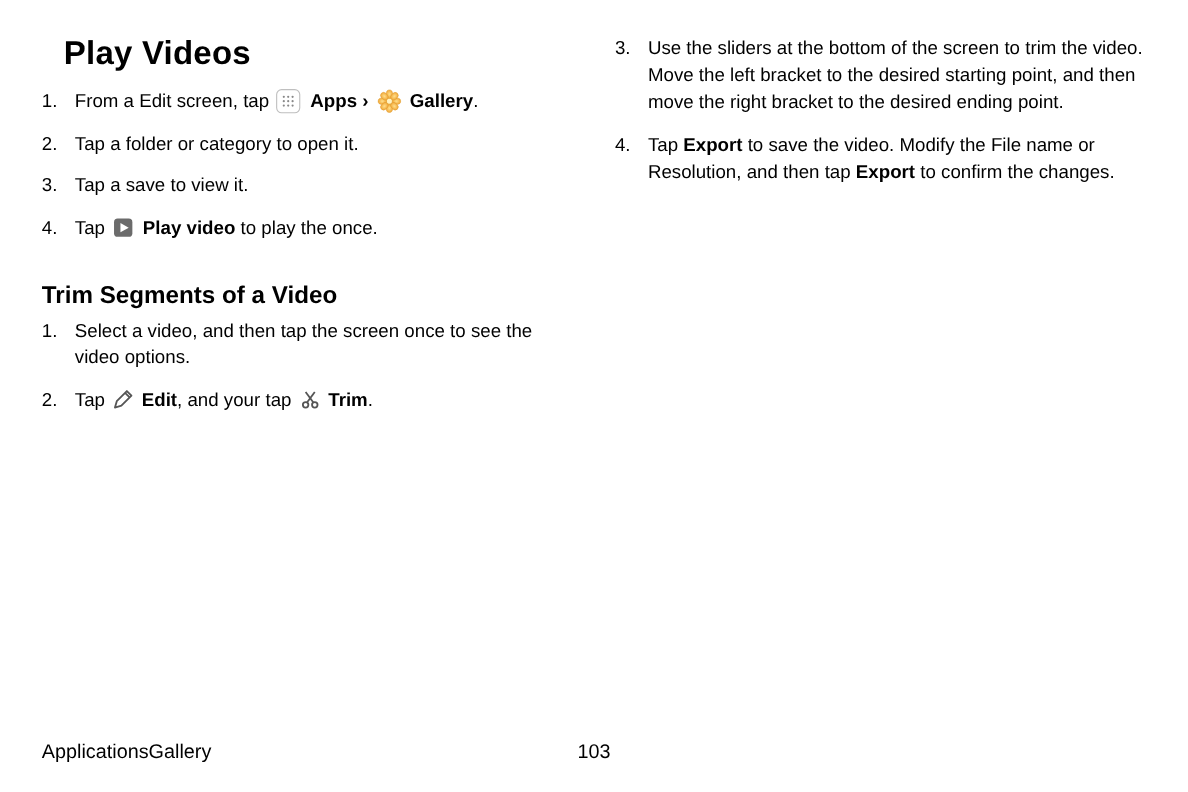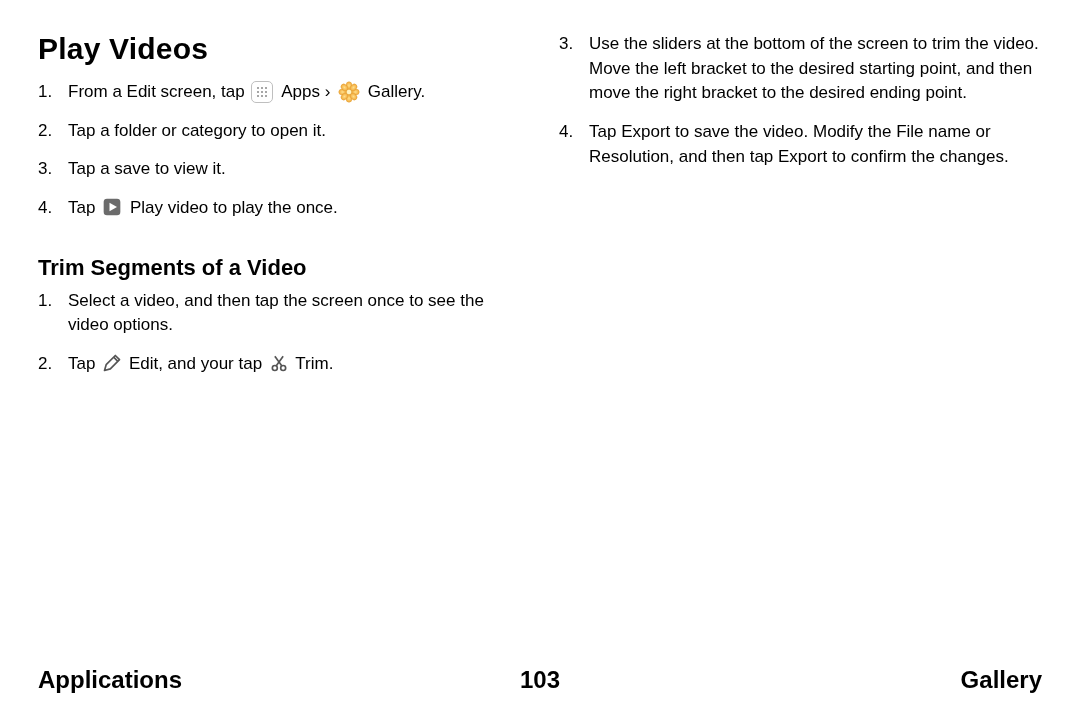--- a/index.html
+++ b/index.html
@@ -18,20 +18,21 @@
   }
   .col {
     flex: 1;
     min-width: 0;
   }
   h1 {
     font-size: 30px;
     font-weight: 700;
     margin-bottom: 14px;
     letter-spacing: 0.2px;
+    margin-left: 20px;
   }
   h2 {
     font-size: 22px;
     font-weight: 700;
     margin-top: 34px;
     margin-bottom: 8px;
   }
   p.intro {
     font-size: 17px;
     margin-bottom: 14px;
@@ -49,21 +50,21 @@
     margin-bottom: 14px;
     line-height: 1.45;
   }
   ol > li::before {
     content: counter(item) ".";
     position: absolute;
     left: 0;
     top: 0;
   }
   ol.start3 { counter-reset: item 2; }
-  .b { font-weight: 400; }
+  .b { font-weight: 700; }
   .iconwrap {
     display: inline-flex;
     vertical-align: middle;
     align-items: center;
     justify-content: center;
     position: relative;
     top: -1px;
   }
   .apps-icon {
     width: 22px; height: 22px;
@@ -97,23 +98,21 @@
   .edit-icon, .trim-icon {
     width: 20px; height: 20px;
     margin: 0 2px;
   }
   .footer {
     position: absolute;
     bottom: 26px;
     left: 38px;
     right: 38px;
     display: flex;
-    justify-content: space-between;
-    font-size: 24px;
-    font-weight: bold;
+    font-size: 18px;
   }
   .footer .center {
     position: absolute;
     left: 50%;
     transform: translateX(-50%);
   }
 </style>
 </head>
 <body>
 

